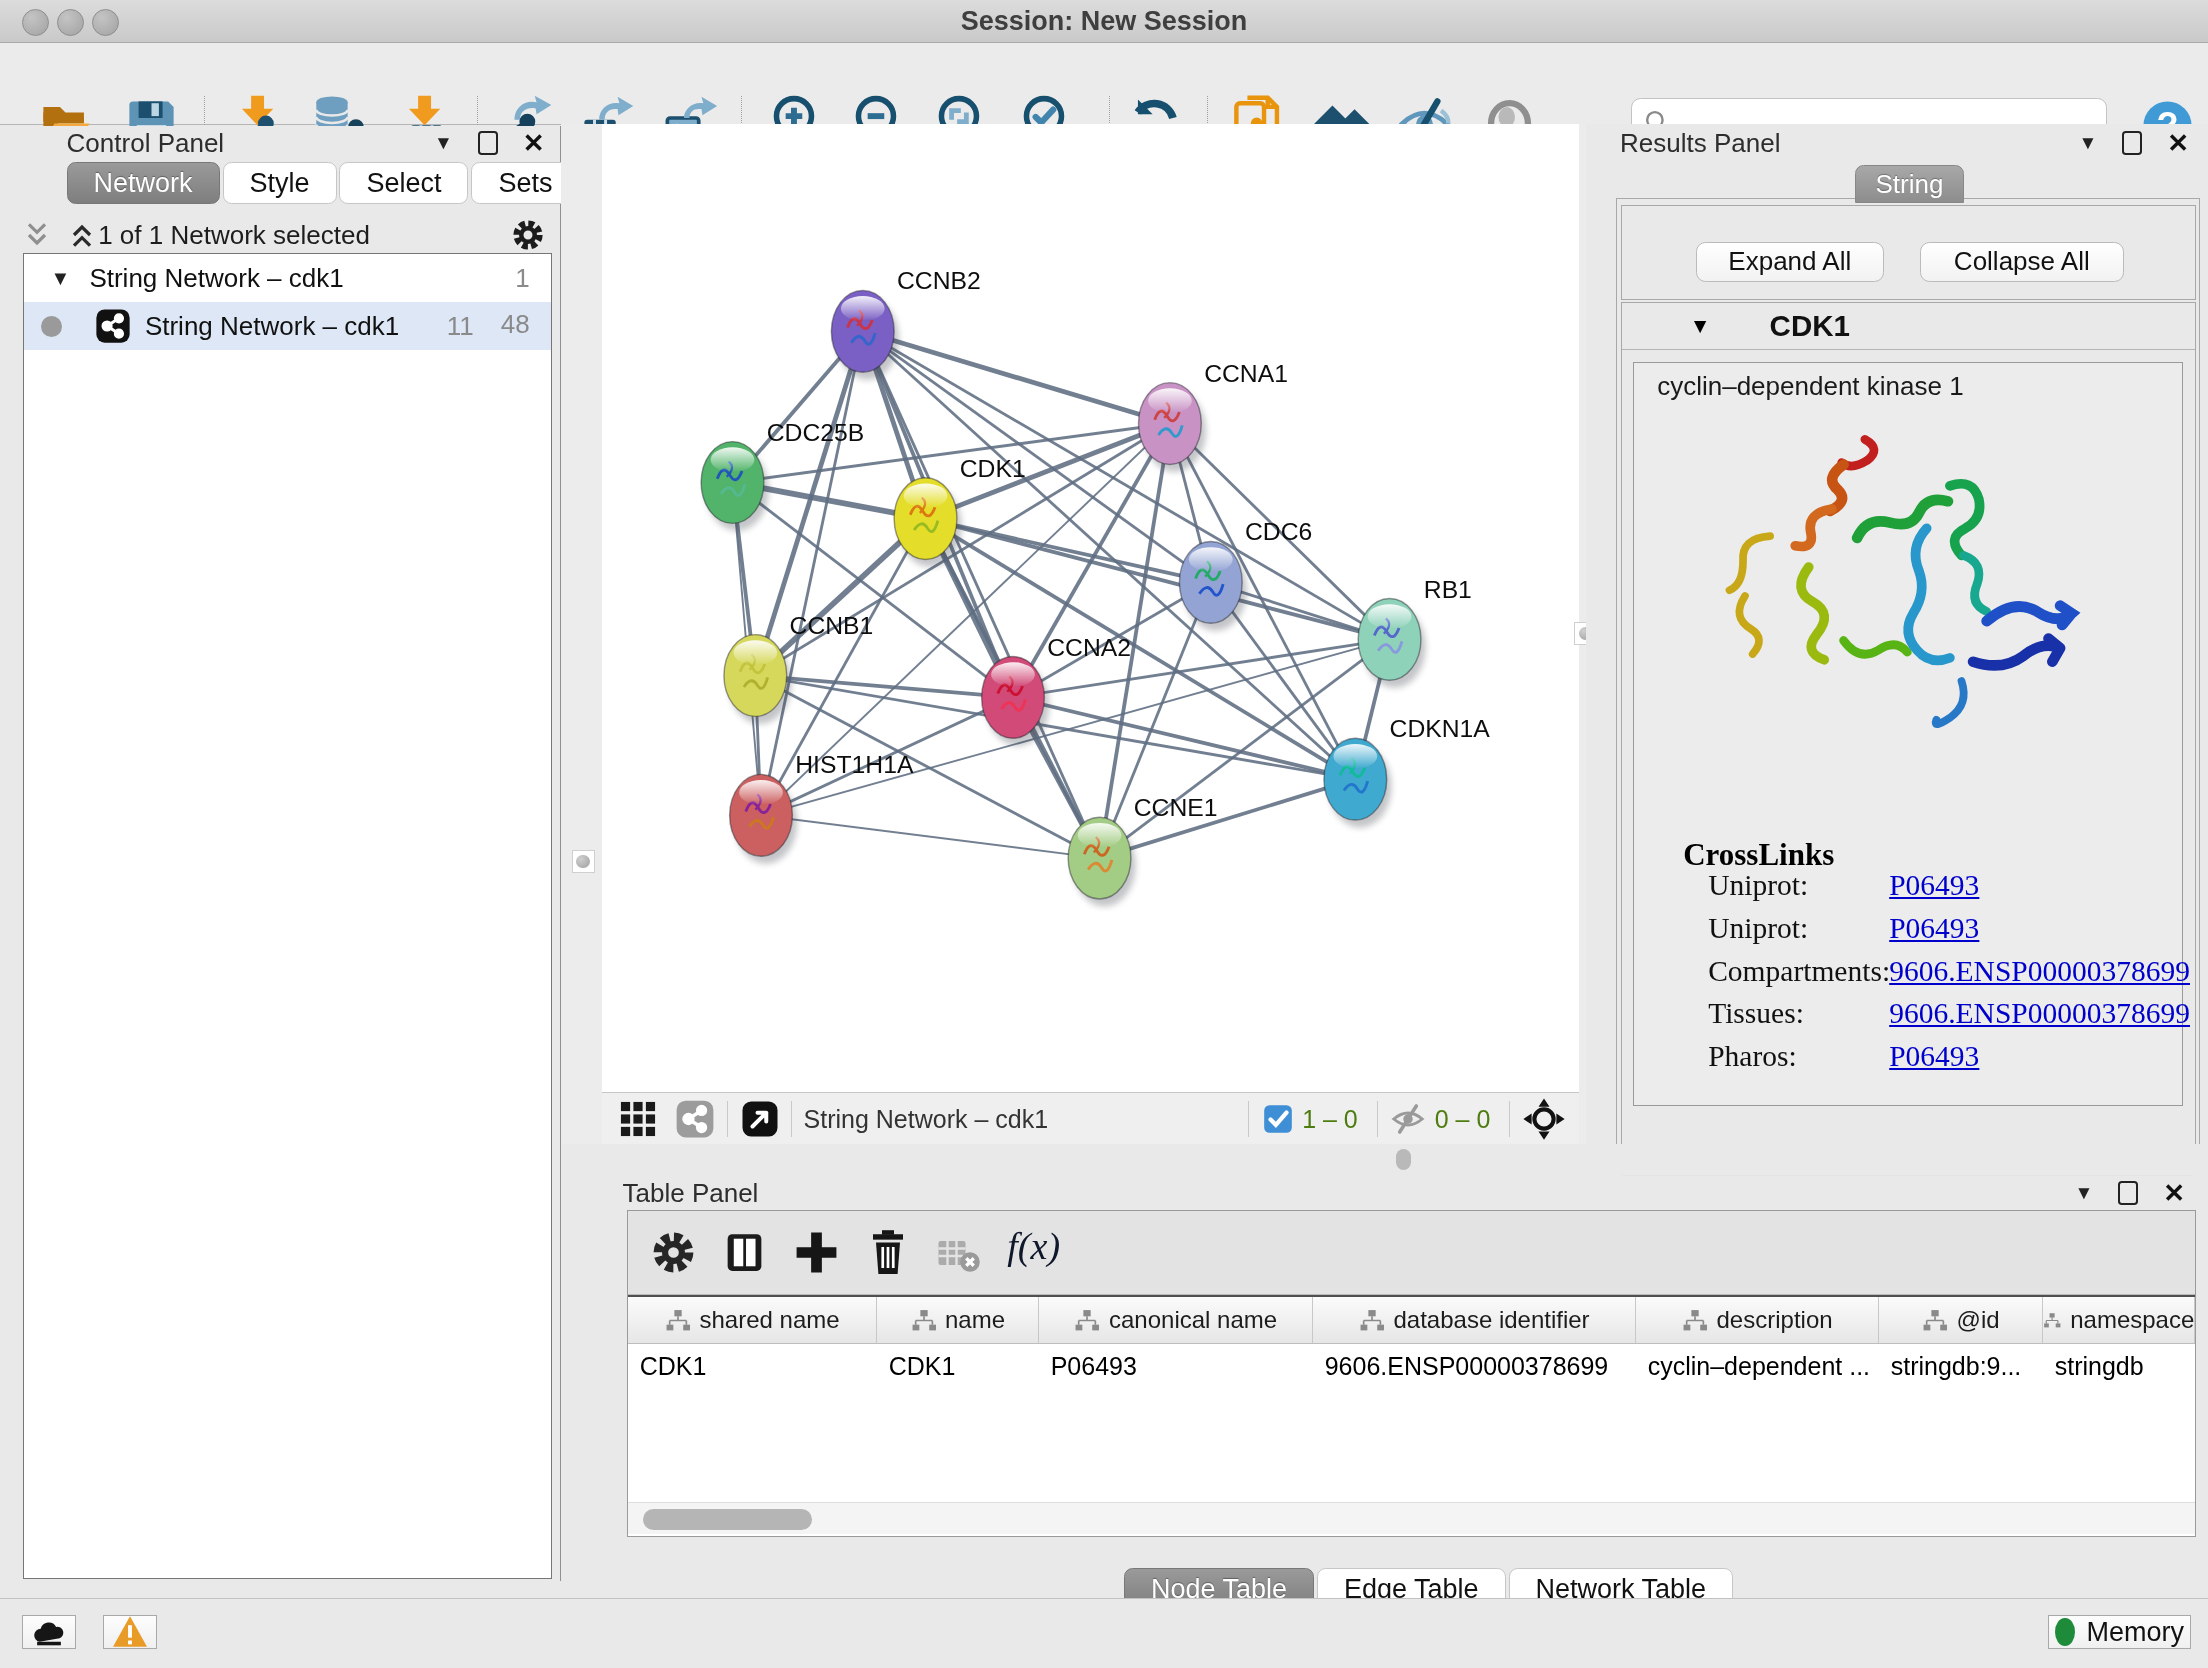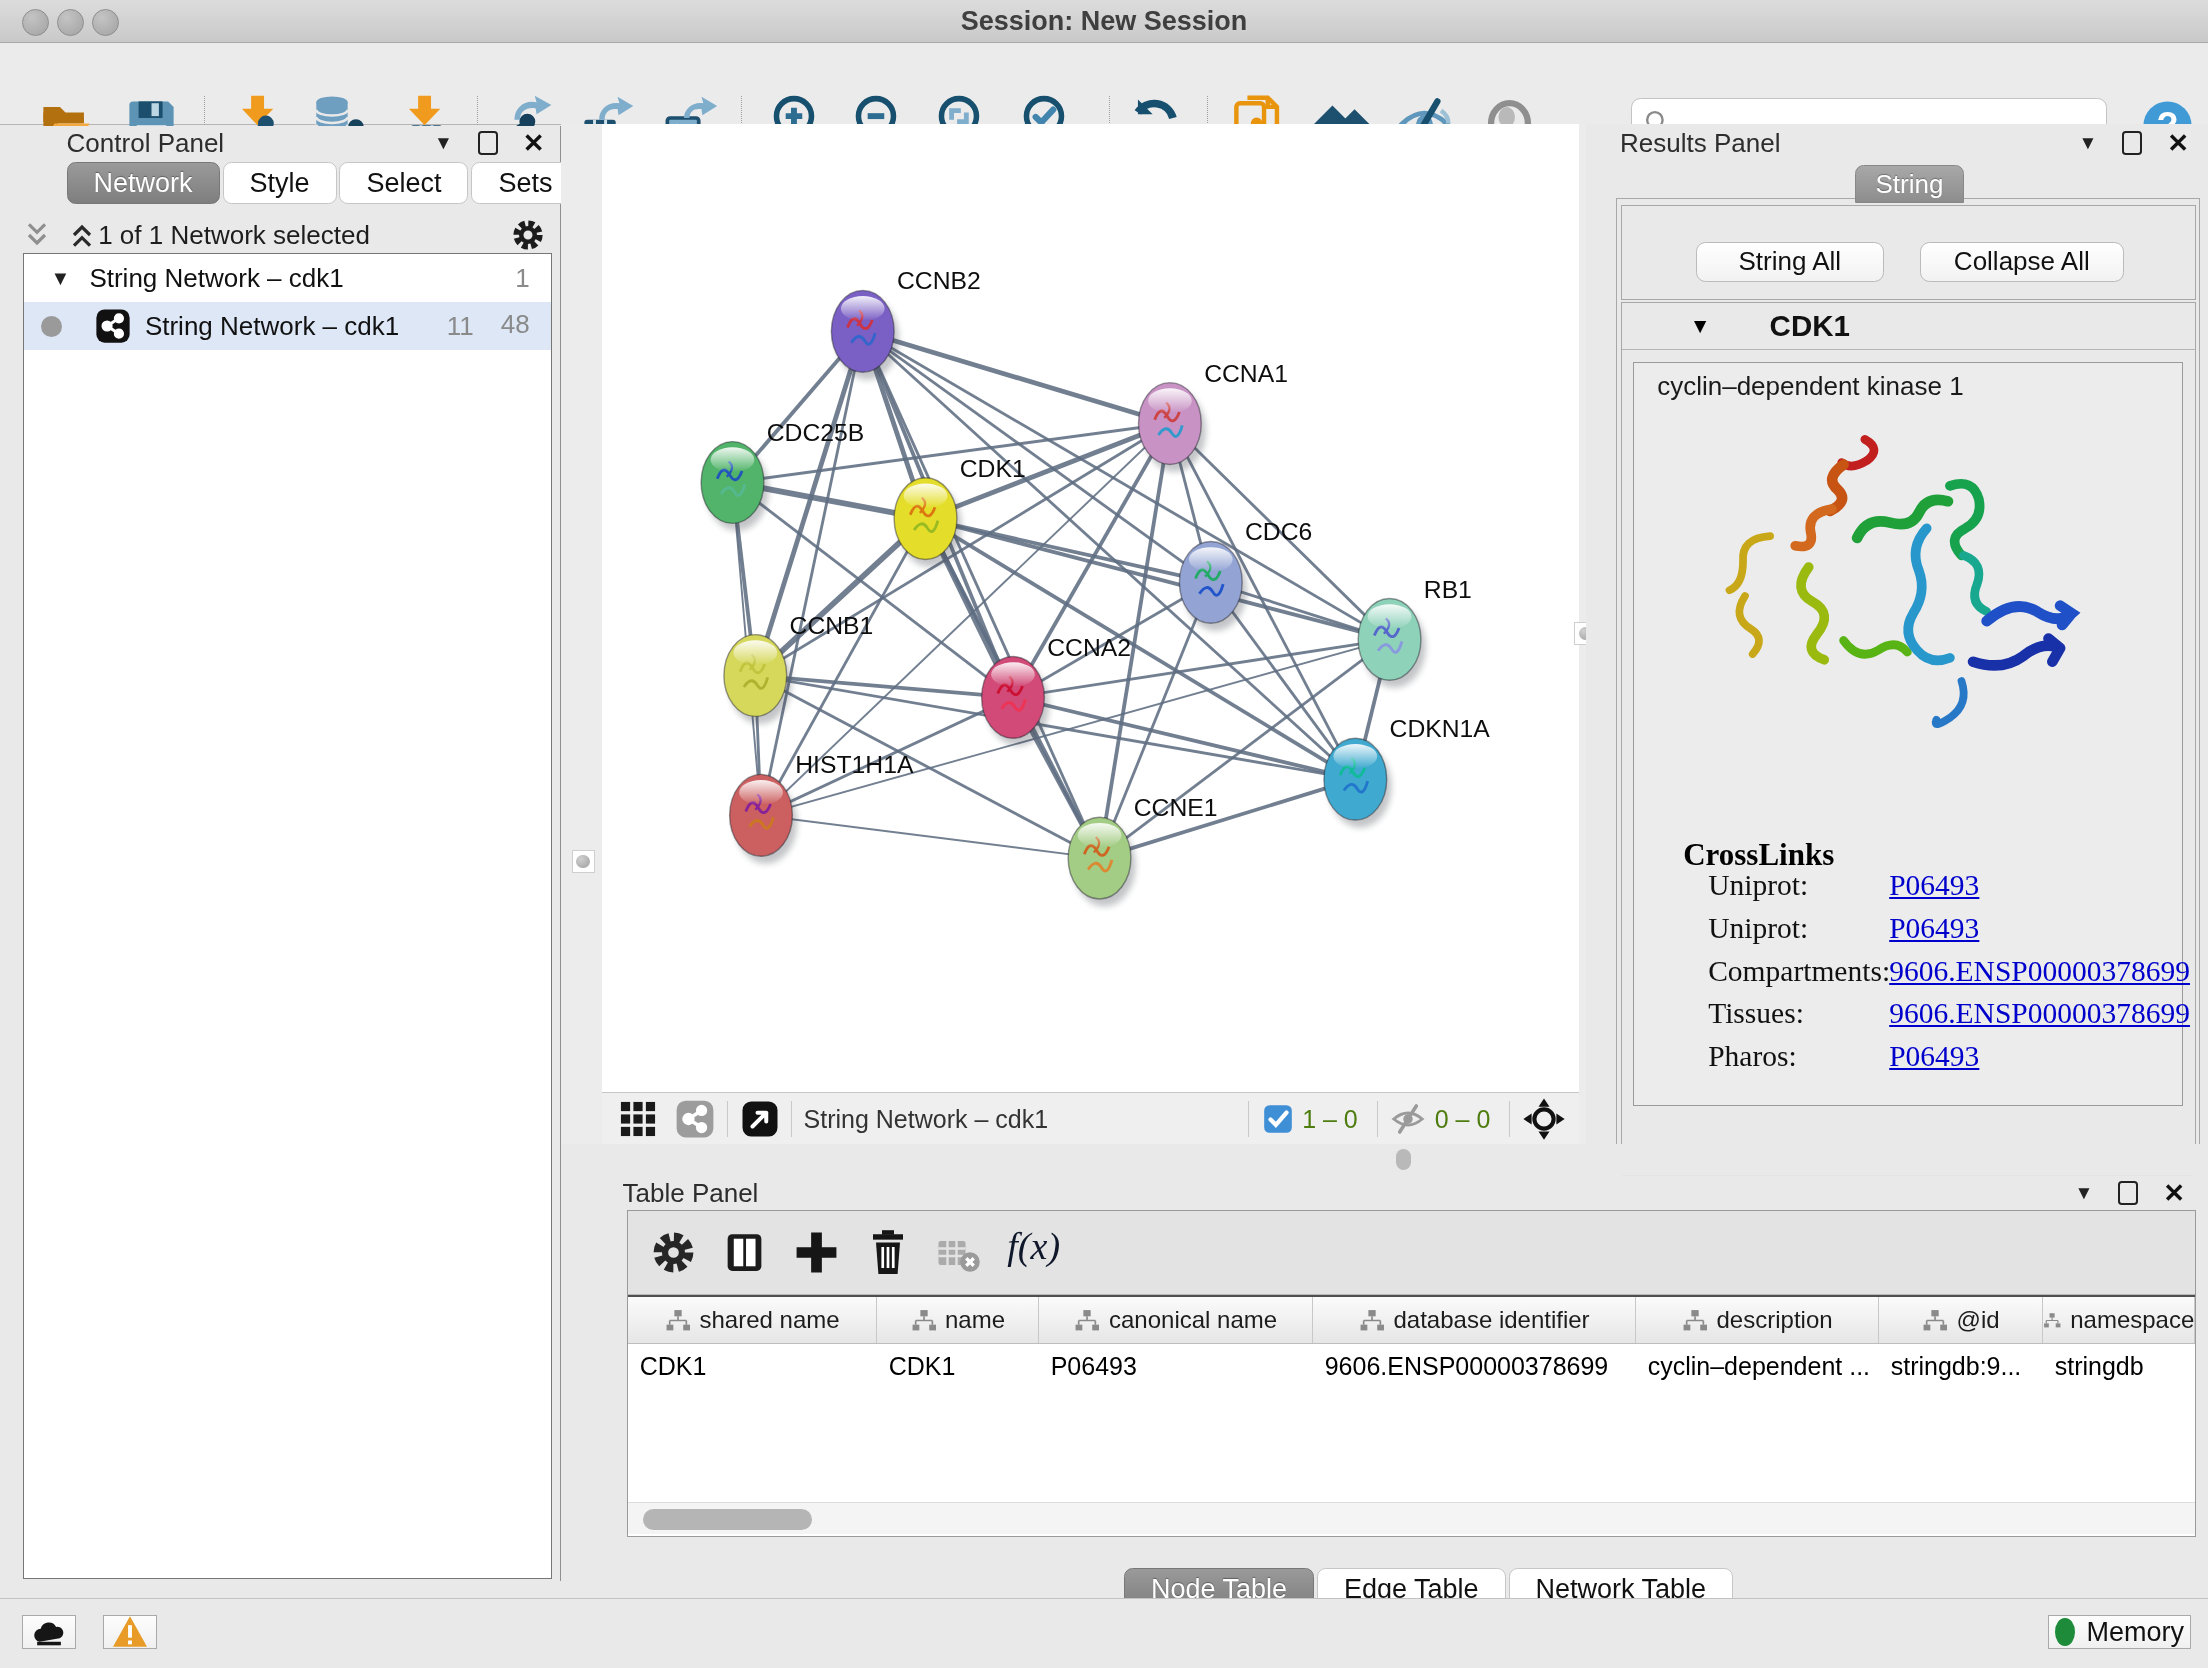--- a/index.html
+++ b/index.html
@@ -563,21 +563,21 @@
     <span style="flex:1"></span>
     <span class="pbtns">
       <span class="tri">▼</span>
       <span class="floatbox"></span>
       <span class="closex">✕</span>
     </span>
   </div>
   <div class="stringtab">String</div>
   <div class="res-outer">
     <div class="res-expandbox">
-      <button class="res-btn" style="left:74px;width:188px">String All</button>
+      <button class="res-btn" style="left:74px;width:188px">Expand All</button>
       <button class="res-btn" style="left:298px;width:204px">Collapse All</button>
     </div>
     <div class="res-listbox">
       <div class="gene-hdr">
         <span style="margin-left:68px;font-size:21px">▼</span>
         <span class="gene-name" style="margin-left:59px">CDK1</span>
       </div>
       <div class="gene-inner">
         <div class="gene-desc">cyclin–dependent kinase 1</div>
 

